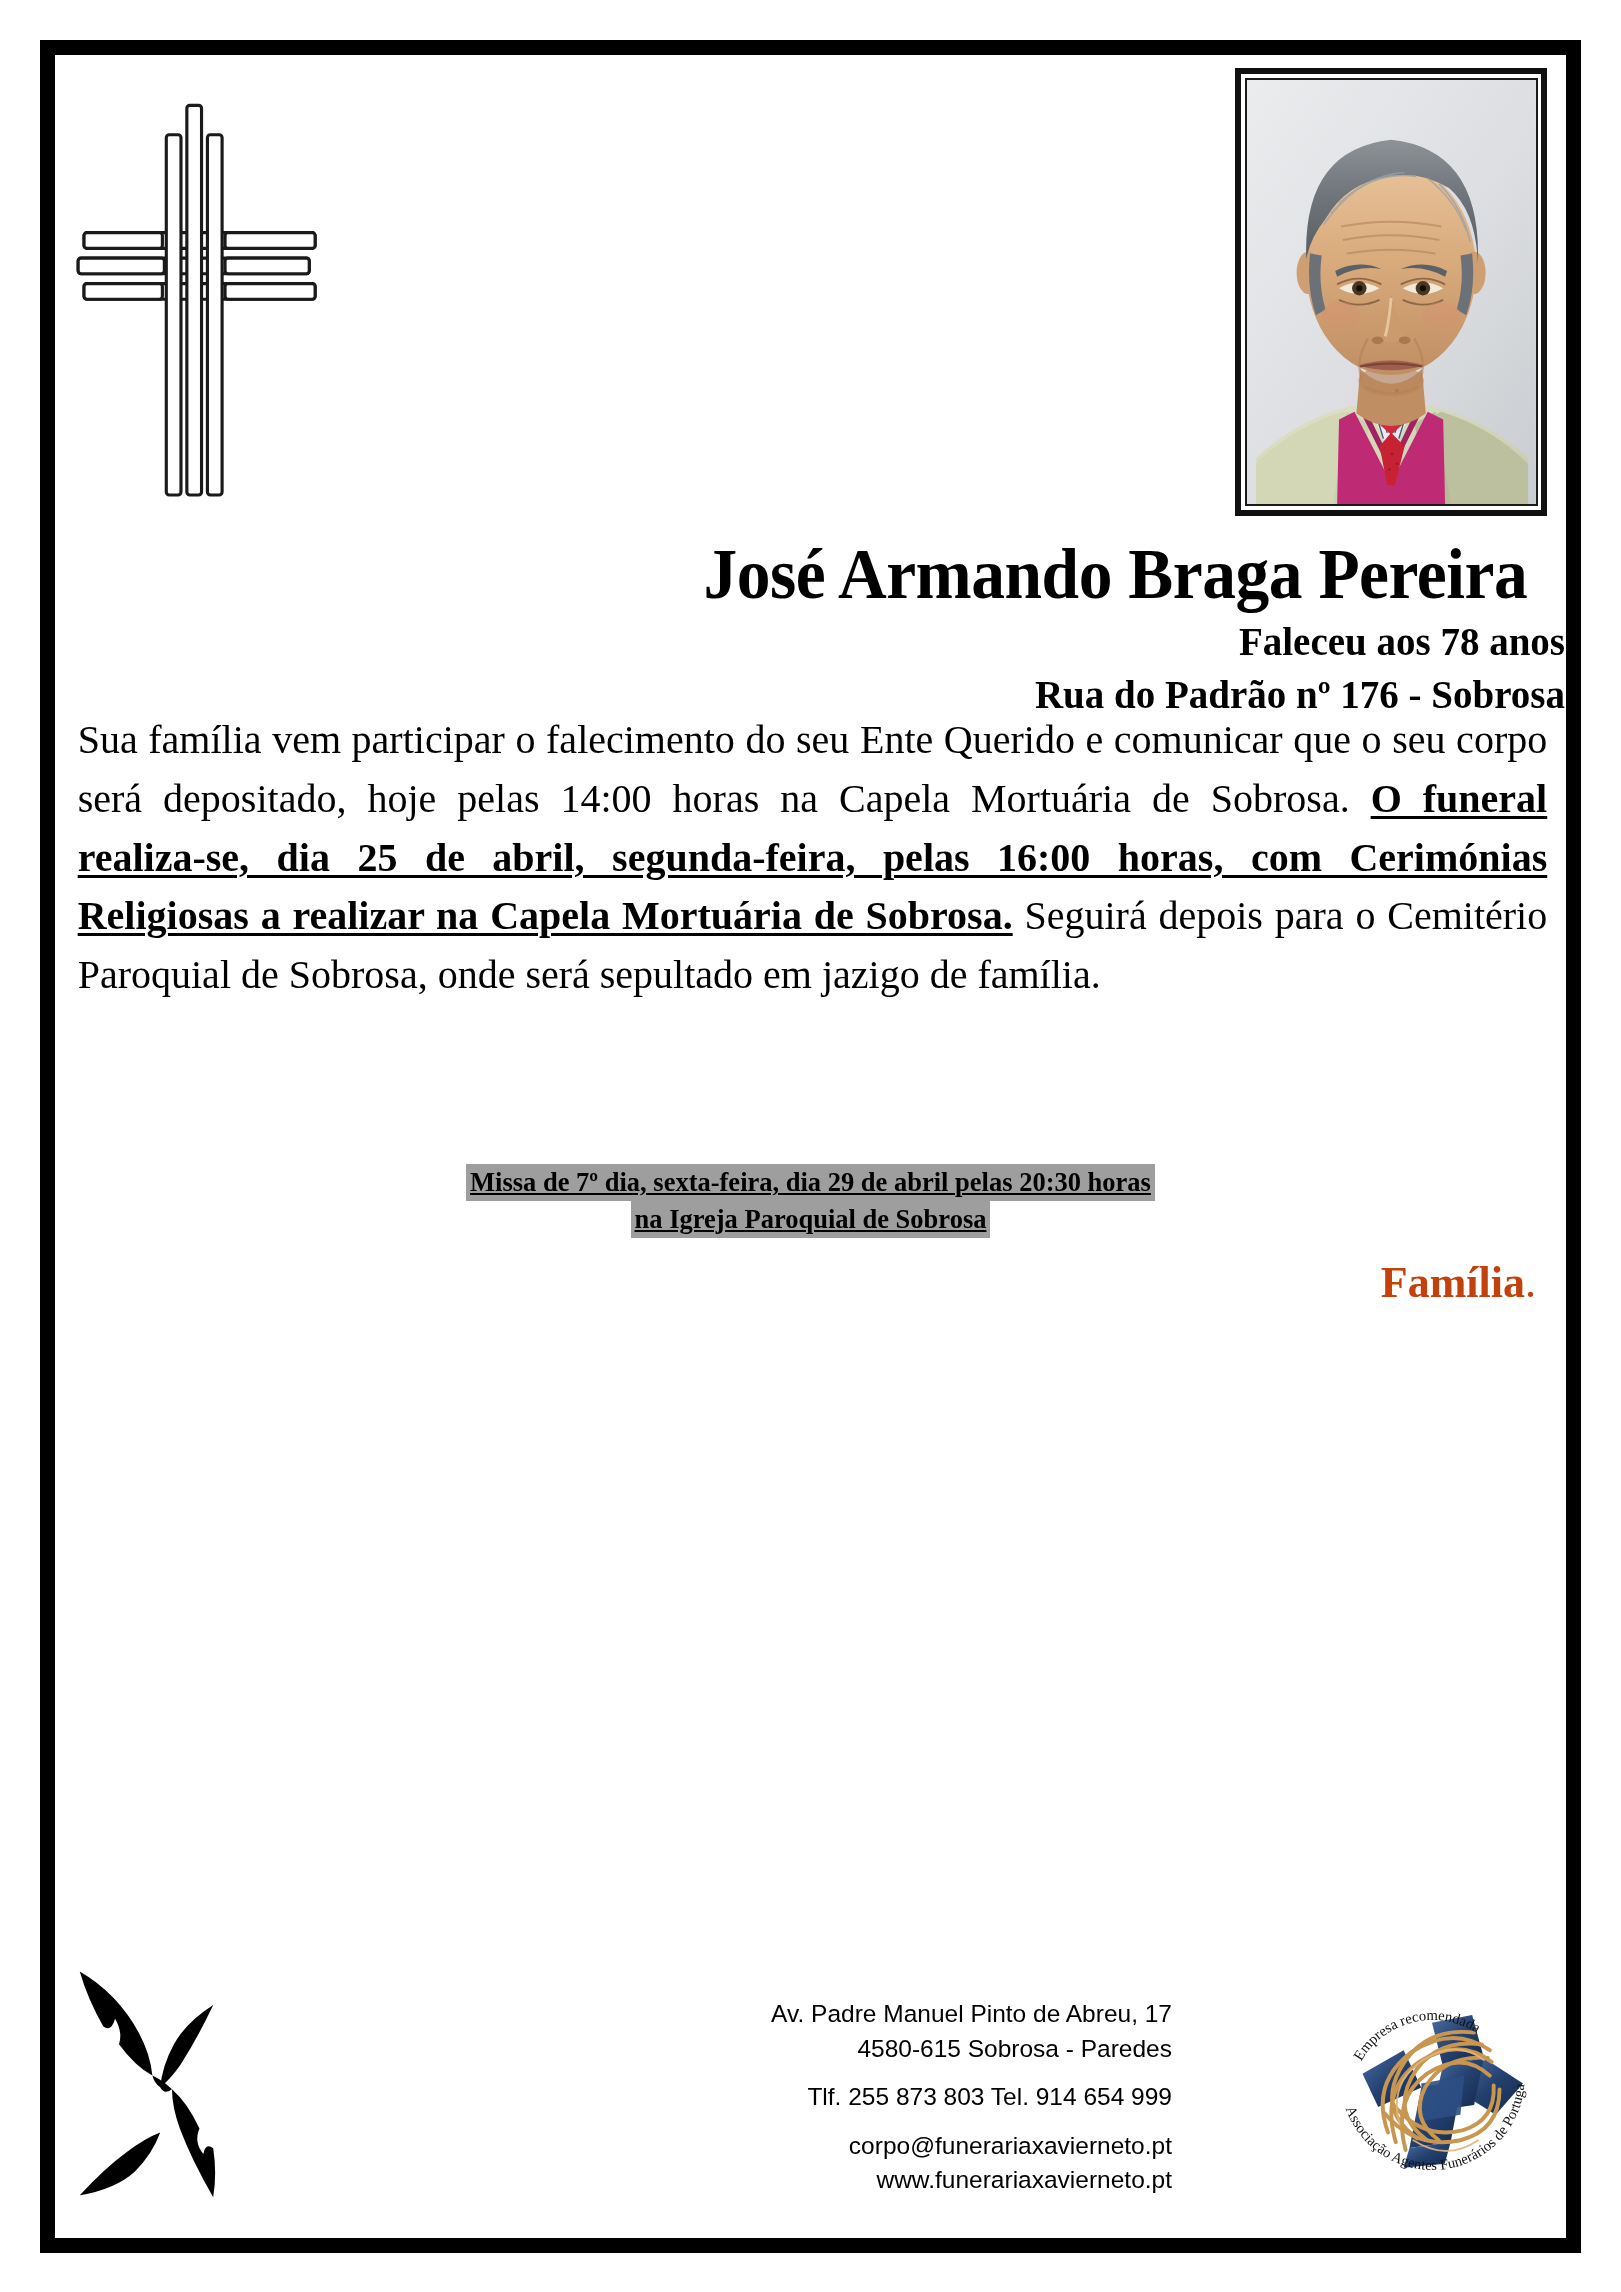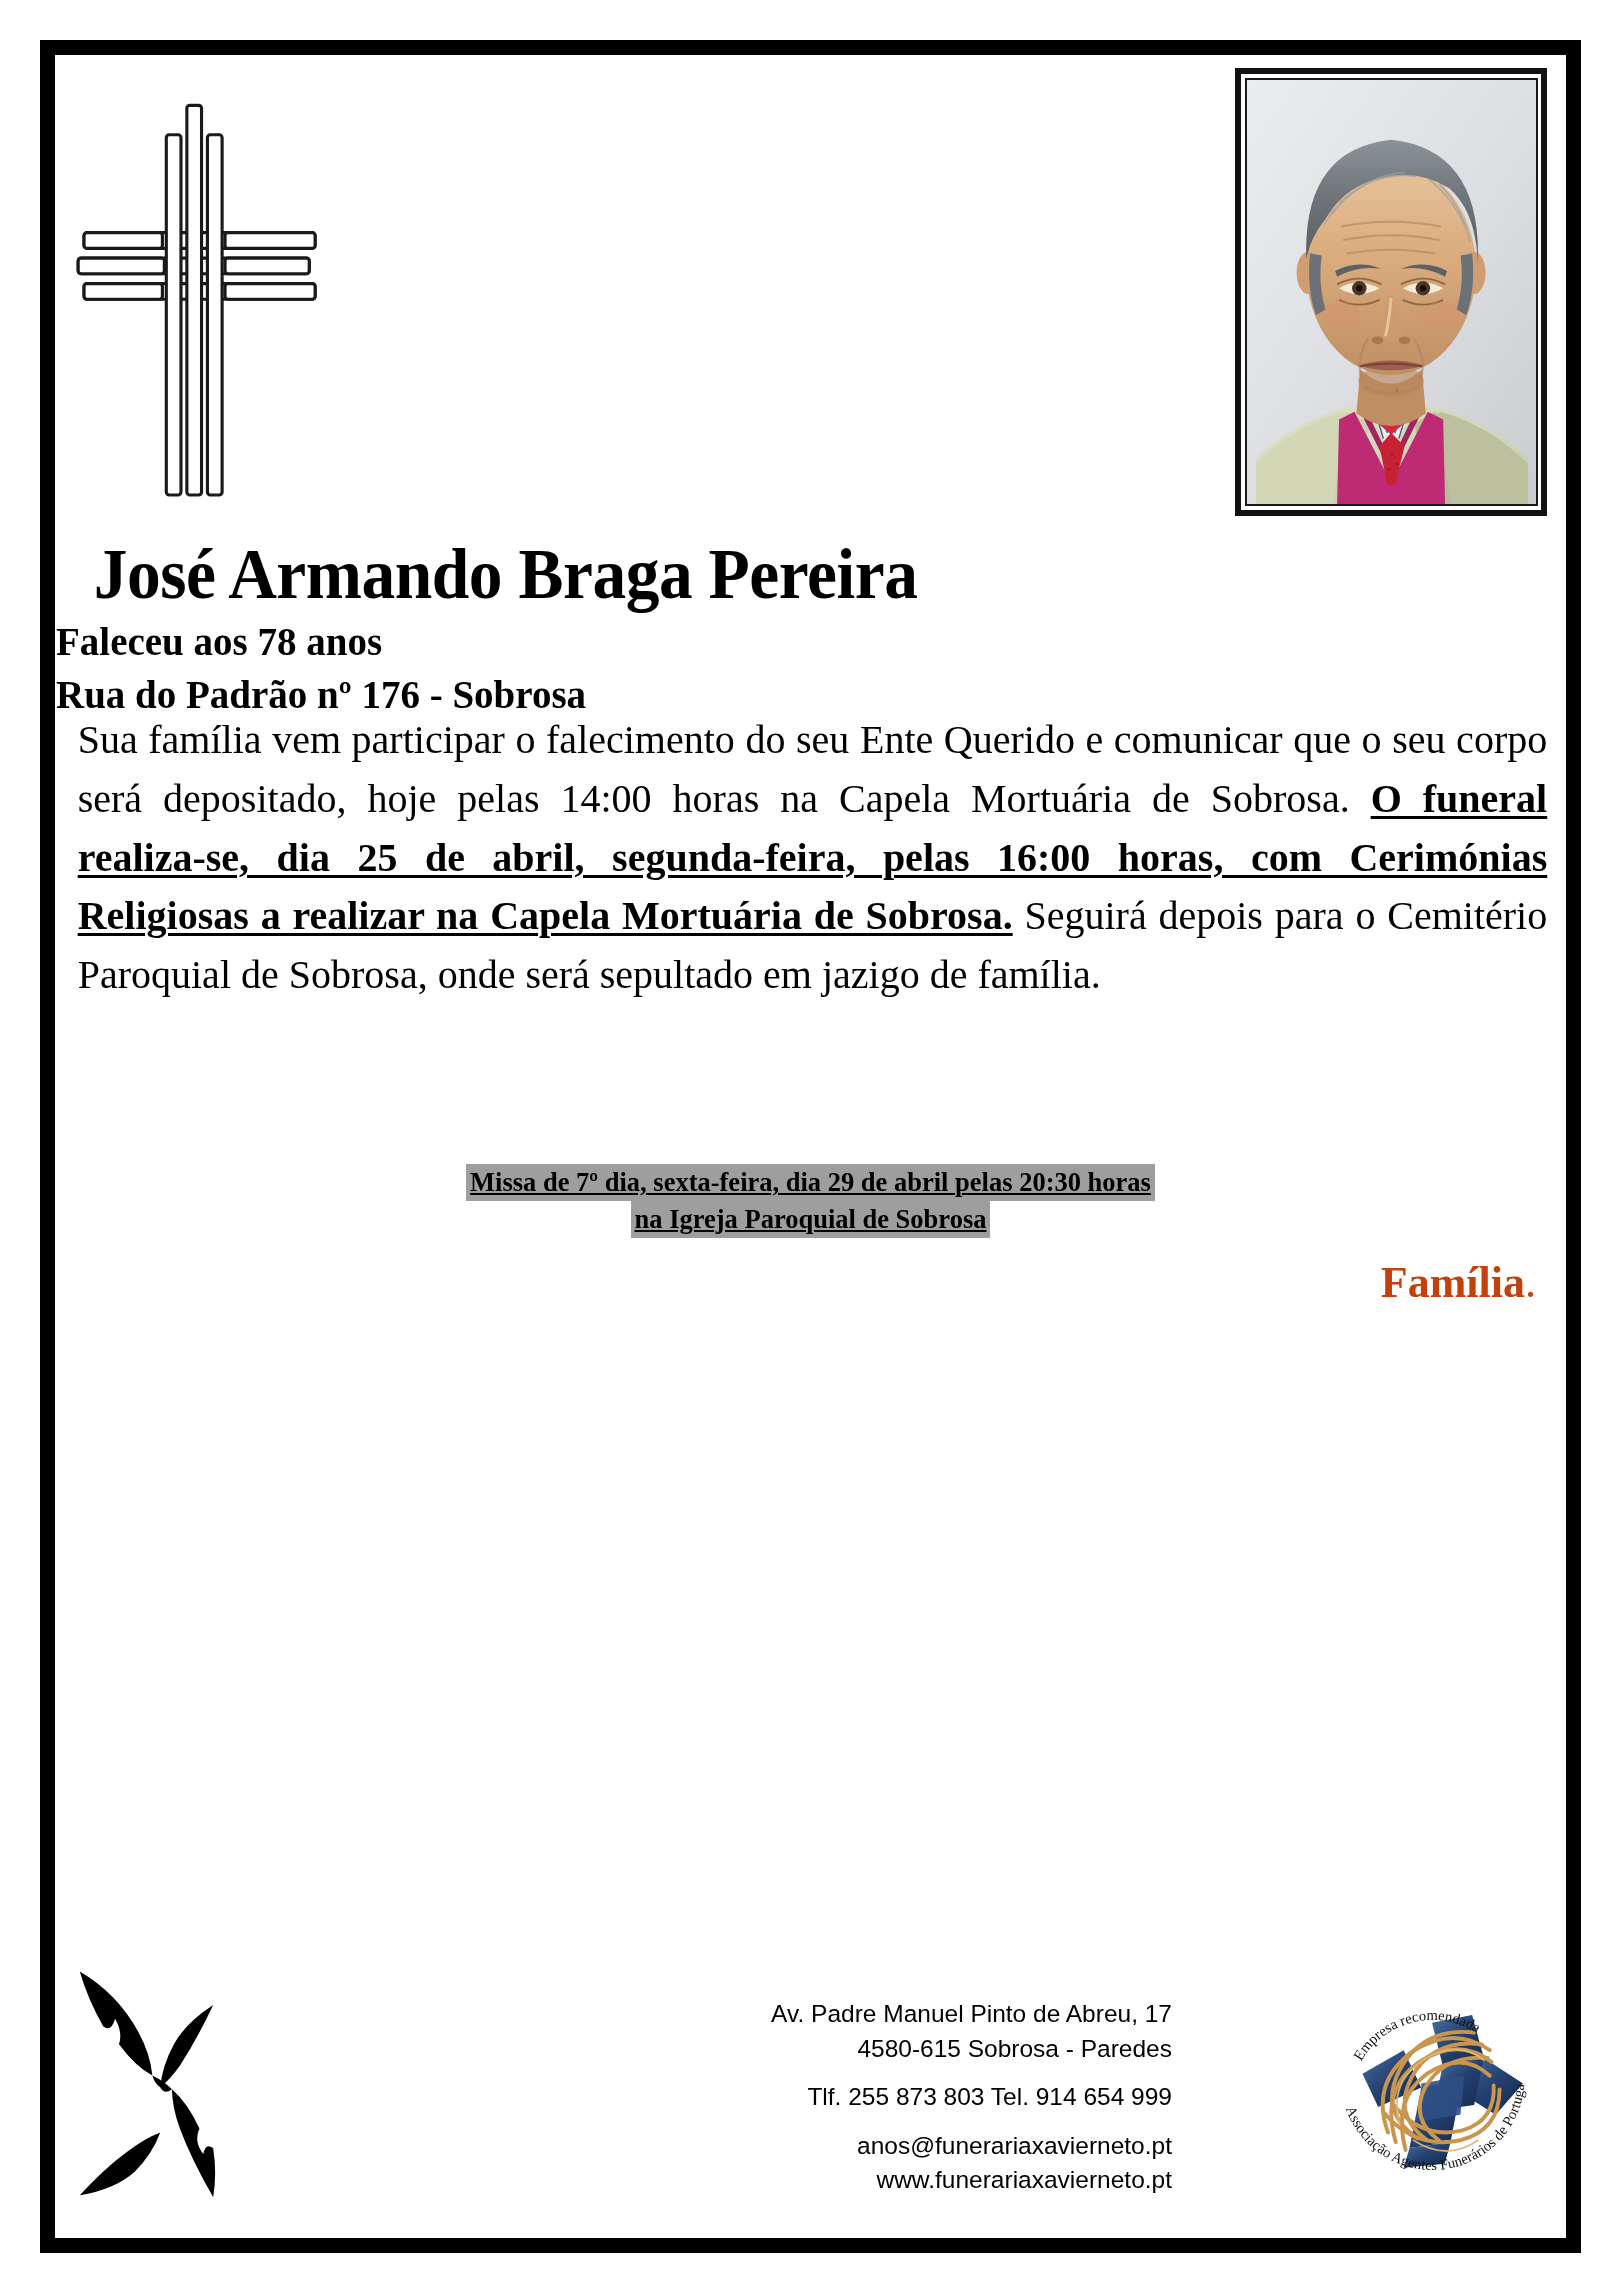--- a/index.html
+++ b/index.html
@@ -65,21 +65,21 @@
     border: 2px solid #1a1a1a;
     box-sizing: border-box;
   }
 
   
   .name-block {
     position: absolute;
     left: 0;
     right: 0;
     top: 482px;
-    text-align: left;
+    text-align: right;
   }
   .deceased-name {
     font-family: "Liberation Serif", serif;
     font-weight: bold;
     font-size: 71px;
     line-height: 1.04;
     letter-spacing: -0.5px;
     color: #000;
     margin: 0;
     transform: scaleX(0.95);
@@ -411,21 +411,21 @@
           </svg>
         </div>
       </div>
 
       <div class="contact">
         <div>Av. Padre Manuel Pinto de Abreu, 17</div>
         <div>4580-615 Sobrosa - Paredes</div>
         <div class="gap"></div>
         <div>Tlf. 255 873 803   Tel. 914 654 999</div>
         <div class="gap"></div>
-        <div>anos@funerariaxavierneto.pt</div>
+        <div>corpo@funerariaxavierneto.pt</div>
         <div>www.funerariaxavierneto.pt</div>
       </div>
 
       <div class="assoc-badge">
         <svg viewBox="0 0 215 235" width="211" height="230">
           <defs>
             <linearGradient id="crossBlue" x1="0" y1="0" x2="1" y2="1">
               <stop offset="0%" stop-color="#4a6fa5"></stop>
               <stop offset="50%" stop-color="#23406f"></stop>
               <stop offset="100%" stop-color="#15294a"></stop>

